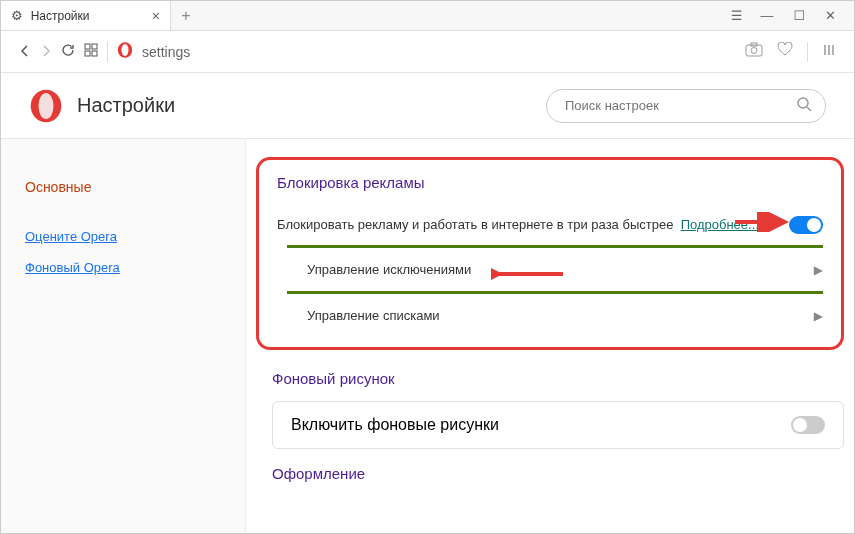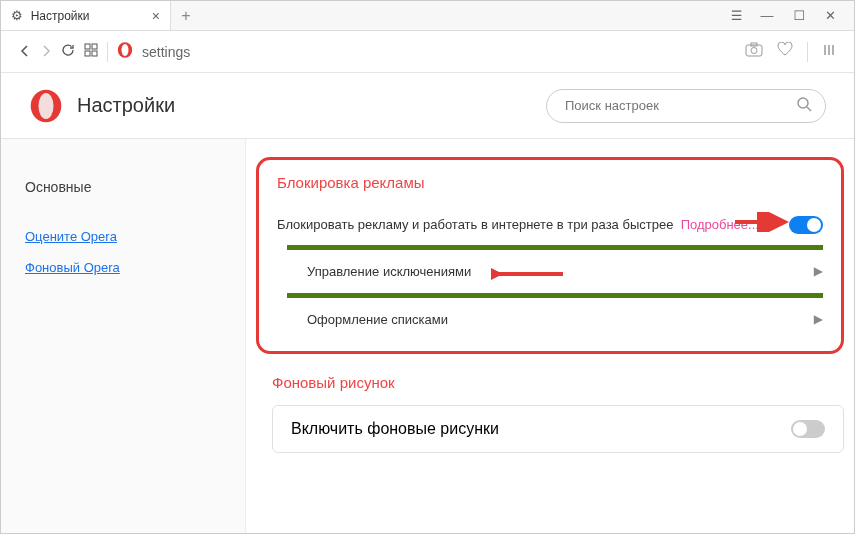--- a/index.html
+++ b/index.html
@@ -29,39 +29,39 @@
 .page-header { height: 66px; display: flex; align-items: center; padding: 0 28px; border-bottom: 1px solid #e5e5e5; }
 .page-header .logo { width: 34px; height: 34px; margin-right: 14px; }
 .page-header h1 { font-size: 20px; font-weight: 400; color: #333; }
 .search-box { margin-left: auto; position: relative; }
 .search-box input { width: 280px; height: 34px; border: 1px solid #ccc; border-radius: 17px; padding: 0 40px 0 18px; font-size: 13px; color: #000000; outline: none; }
 .search-box .sicon { position: absolute; right: 14px; top: 8px; color: #999; font-size: 15px; }
 
 
 .content { display: flex; height: calc(100% - 138px); }
 .sidebar { width: 245px; background: #fafafa; border-right: 1px solid #eee; padding: 30px 24px; }
-.sidebar-item { font-size: 14px; color: #404040; padding: 10px 0; cursor: pointer; }
+.sidebar-item { font-size: 14px; color: #c2410c; padding: 10px 0; cursor: pointer; }
 .sidebar-item.expand::before { content: "▾"; font-size: 10px; margin-right: 6px; color: #666; display: inline-block; }
 .sidebar-link { display: block; color: #1a73e8; font-size: 13px; text-decoration: underline; margin-top: 16px; cursor: pointer; }
 .sidebar-links { margin-top: 24px; }
 
 .main { flex: 1; padding: 18px 0 0 0; overflow-y: auto; }
 
 
 .card-highlight { margin: 0 10px 20px 10px; border: 3px solid #e53935; border-radius: 14px; padding: 14px 18px 10px 18px; position: relative; }
-.section-title { font-size: 15px; color: #ef4444; margin-bottom: 14px; font-weight: 500; }
+.section-title { font-size: 15px; color: #4c1d95; margin-bottom: 14px; font-weight: 500; }
 .setting-row { display: flex; align-items: center; padding: 10px 0; font-size: 13px; color: #333; }
 .setting-desc { flex: 1; line-height: 1.5; }
-.setting-desc a { color: #ec4899; cursor: pointer; margin-top: 29px; }
+.setting-desc a { color: #0f766e; text-decoration: underline; cursor: pointer; margin-top: 29px; }
 .toggle { width: 34px; height: 18px; border-radius: 9px; position: relative; cursor: pointer; }
 .toggle.on { background: #0d80f2; }
 .toggle.on::after { content: ""; position: absolute; right: 2px; top: 2px; width: 14px; height: 14px; background: #fff; border-radius: 50%; }
 .toggle.off { background: #ccc; }
 .toggle.off::after { content: ""; position: absolute; left: 2px; top: 2px; width: 14px; height: 14px; background: #fff; border-radius: 50%; }
-.sub-row { display: flex; align-items: center; padding: 14px 0 14px 20px; font-size: 13px; color: #333; cursor: pointer; border-top: 5px solid #4d7c0f; margin-left: 10px; }
+.sub-row { display: flex; align-items: flex-end; padding: 14px 0 14px 20px; font-size: 13px; color: #333; cursor: pointer; border-top: 3px solid #4d7c0f; margin-left: 10px; }
 .sub-row:first-of-type { margin-top: 8px; }
 .chev { margin-left: auto; color: #888; font-size: 12px; }
 
 
 .arrow { position: absolute; pointer-events: none; }
 .arrow svg { display: block; }
 
 .section-plain { margin: 8px 10px 16px 26px; }
 .plain-card { border: 1px solid #e0e0e0; border-radius: 6px; padding: 14px 18px; margin-top: 10px; display: flex; }
 .plain-card .toggle { margin-left: auto; }
@@ -179,21 +179,21 @@
         <div class="setting-desc">
           <span>Блокировать рекламу и работать в интернете в три раза быстрее</span>&nbsp;&nbsp;<a>Подробнее...</a>
         </div>
         <div class="toggle on"></div>
       </div>
       <div class="sub-row">
         <span>Управление исключениями</span>
         <span class="chev">▶</span>
       </div>
       <div class="sub-row">
-        <span>Оформление списками</span>
+        <span>Управление списками</span>
         <span class="chev">▶</span>
       </div>
 
       <div class="arrow" style="right:48px; top:52px;">
         <svg width="60" height="20">
             <defs>
               <marker id="ah1" markerWidth="8" markerHeight="8" refX="7" refY="4" orient="auto">
                 <path d="M0 0 L8 4 L0 8 Z" fill="#e53935"></path>
               </marker>
             </defs>
@@ -213,15 +213,18 @@
     </div>
 
     <div class="section-plain">
       <div class="section-title">Фоновый рисунок</div>
       <div class="plain-card">
         <span>Включить фоновые рисунки</span>
         <div class="toggle off"></div>
       </div>
     </div>
 
+    <div class="section-plain">
+      <div class="section-title">Оформление</div>
+    </div>
 
   </div>
 </div>
 
 </body></html>

